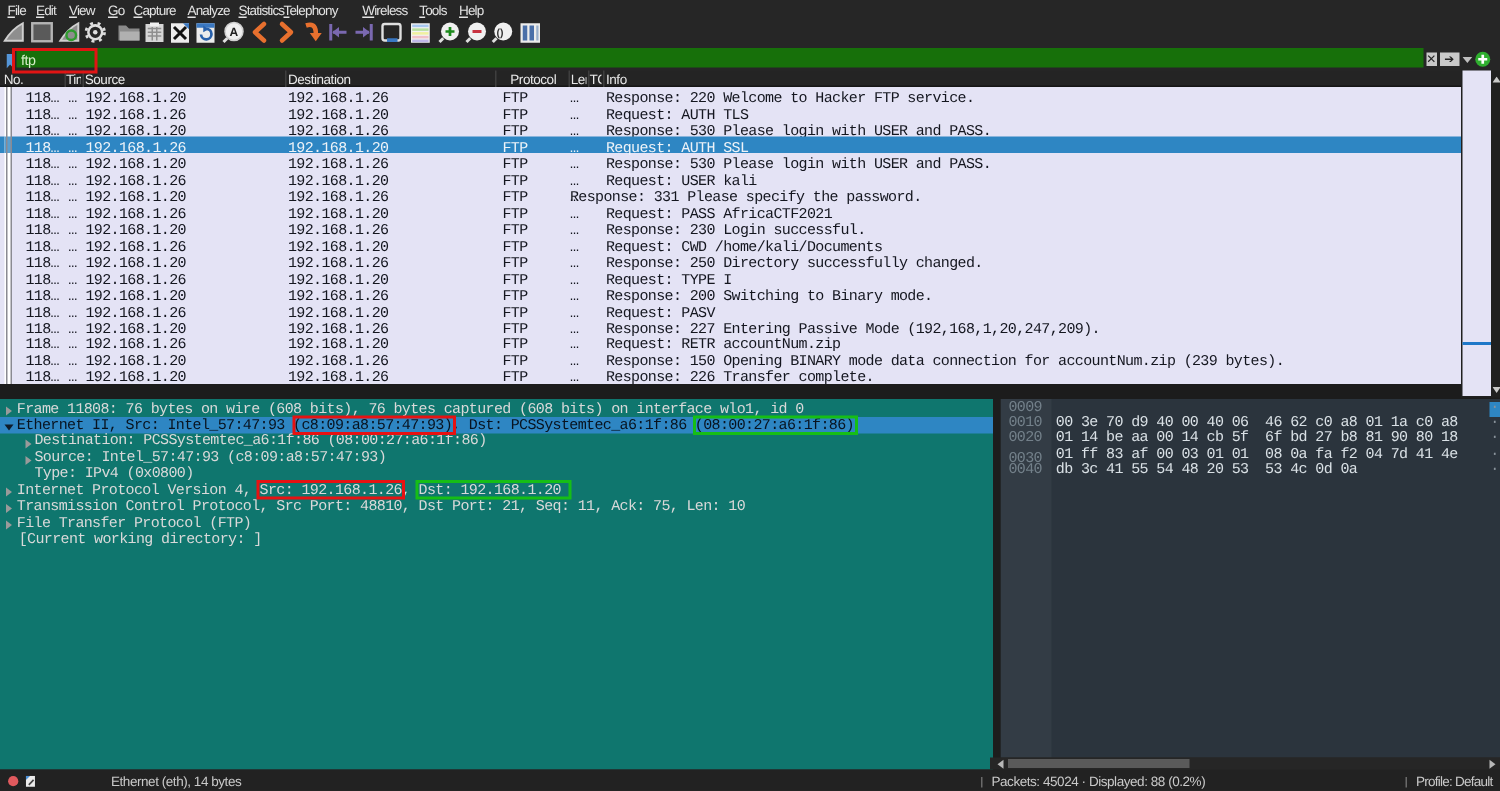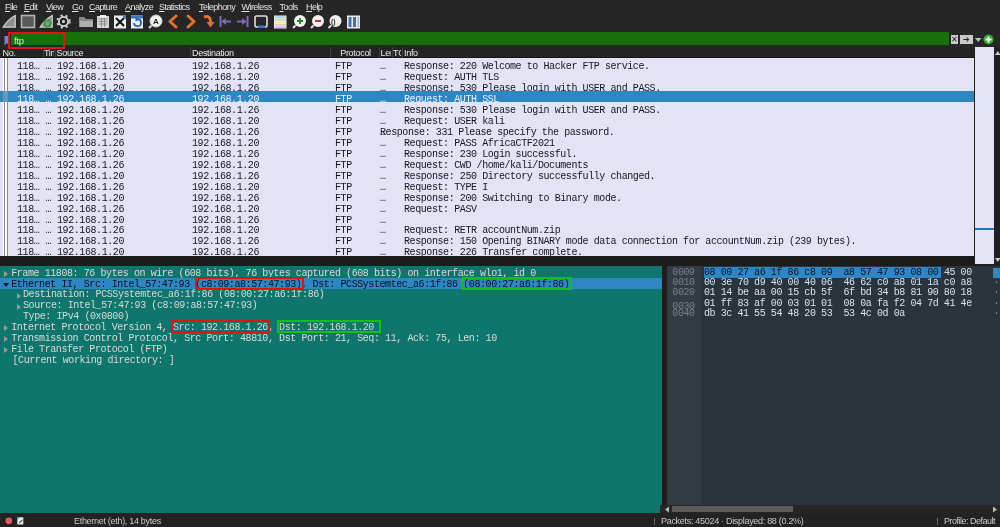--- a/index.html
+++ b/index.html
@@ -24,21 +24,21 @@
 <body>
 <div id="stage">
 <div class="abs menu" style="left:0;top:0;width:1000px;height:13px;background:#262626;">
 <span style="left:5px"><u>F</u>ile</span>
 <span style="left:24px"><u>E</u>dit</span>
 <span style="left:46px"><u>V</u>iew</span>
 <span style="left:72px"><u>G</u>o</span>
 <span style="left:89px"><u>C</u>apture</span>
 <span style="left:125px"><u>A</u>nalyze</span>
 <span style="left:159px"><u>S</u>tatistics</span>
-<span style="left:199px"><u>T</u>elephony</span>
+<span style="left:189px"><u>T</u>elephony</span>
 <span style="left:241.5px"><u>W</u>ireless</span>
 <span style="left:279.5px"><u>T</u>ools</span>
 <span style="left:306px"><u>H</u>elp</span>
 </div>
 <div class="abs" style="left:0;top:13px;width:1000px;height:16px;background:#262626;">
 <svg width="1000" height="16" style="position:absolute;left:0;top:0">
 <path d="M15.2 2.5 C10.5 5 6 9.5 3.2 14.2 L15.2 14.2 Z" fill="#8e8e8e" stroke="#cfcfcf" stroke-width="1.3"></path>
 <rect x="21.5" y="2.5" width="13" height="12" fill="#5a5a5a" stroke="#b4b4b4" stroke-width="1.6"></rect>
 <path d="M52.2 2.5 C47.5 5 43 9.5 40.2 14.2 L52.2 14.2 Z" fill="#8e8e8e" stroke="#cfcfcf" stroke-width="1.3"></path>
 <circle cx="47.5" cy="10.5" r="3.2" fill="none" stroke="#2e9b2e" stroke-width="1.6"></circle>
@@ -253,20 +253,21 @@
 <span class="cell" style="left:380px;top:2.8px;">…</span>
 <span class="cell" style="left:404px;top:2.8px;">Request: PASV</span>
 </div>
 <div class="abs mono" style="left:0;top:153.72px;width:974px;height:10.98px;font-size:10px;letter-spacing:-0.42px;color:#14161f;">
 <span class="cell" style="left:17px;top:2.8px;">118…</span>
 <span class="cell" style="left:45.5px;top:2.8px;">…</span>
 <span class="cell" style="left:57px;top:2.8px;">192.168.1.20</span>
 <span class="cell" style="left:192px;top:2.8px;">192.168.1.26</span>
 <span class="cell" style="left:335px;top:2.8px;">FTP</span>
 <span class="cell" style="left:380px;top:2.8px;">…</span>
+<span class="cell" style="left:404px;top:2.8px;">Response: 227 Entering Passive Mode (192,168,1,20,247,209).</span>
 </div>
 <div class="abs mono" style="left:0;top:164.70000000000002px;width:974px;height:10.98px;font-size:10px;letter-spacing:-0.42px;color:#14161f;">
 <span class="cell" style="left:17px;top:2.8px;">118…</span>
 <span class="cell" style="left:45.5px;top:2.8px;">…</span>
 <span class="cell" style="left:57px;top:2.8px;">192.168.1.26</span>
 <span class="cell" style="left:192px;top:2.8px;">192.168.1.20</span>
 <span class="cell" style="left:335px;top:2.8px;">FTP</span>
 <span class="cell" style="left:380px;top:2.8px;">…</span>
 <span class="cell" style="left:404px;top:2.8px;">Request: RETR accountNum.zip</span>
 </div>
@@ -315,25 +316,24 @@
 <div class="dtrow mono" style="top:88.7px;"><span style="position:absolute;left:12.5px;">[Current working directory: ]</span></div>
 <div class="dtrow mono" style="top:77.85000000000001px;"><span style="position:absolute;left:3.5px;top:3.6px;"><i class="tri"></i></span><span style="position:absolute;left:11.2px;">File Transfer Protocol (FTP)</span></div>
 </div>
 <div class="abs" style="left:194.8px;top:276.6px;width:109px;height:13px;border:2px solid #e61212;"></div>
 <div class="abs" style="left:461.5px;top:276.6px;width:110px;height:13px;border:2px solid #16be16;"></div>
 <div class="abs" style="left:171.3px;top:319.6px;width:99px;height:13px;border:2px solid #e61212;"></div>
 <div class="abs" style="left:276.8px;top:319.6px;width:104px;height:13px;border:2px solid #16be16;"></div>
 <div class="abs" style="left:666.5px;top:265.5px;width:333.5px;height:239.5px;background:#2b343d;overflow:hidden;">
 <div class="abs" style="left:0;top:0;width:34px;height:239.5px;background:#333c45;"></div>
 <div class="hexrow off mono" style="left:5.8px;top:2.1px;">0009</div>
-<div class="hexrow mono" style="left:37.4px;top:2.1px;"><span style="background:#2e86c3;color:#0a1828;padding-right:2.3px;margin-right:-2.3px;">08 00 27 a6 1f 86 c8 09  a8 57 47 93 08 00</span> 45 00</div>
 <div class="hexrow off mono" style="left:5.8px;top:12.45px;">0010</div>
 <div class="hexrow mono" style="left:37.4px;top:12.45px;">00 3e 70 d9 40 00 40 06  46 62 c0 a8 01 1a c0 a8</div>
 <div class="hexrow off mono" style="left:5.8px;top:22.8px;">0020</div>
-<div class="hexrow mono" style="left:37.4px;top:22.8px;">01 14 be aa 00 15 cb 5f  6f bd 34 b8 81 90 80 18</div>
+<div class="hexrow mono" style="left:37.4px;top:22.8px;">01 14 be aa 00 14 cb 5f  6f bd 27 b8 81 90 80 18</div>
 <div class="hexrow off mono" style="left:5.8px;top:36px;">0030</div>
 <div class="hexrow mono" style="left:37.4px;top:33.15px;">01 ff 83 af 00 03 01 01  08 0a fa f2 04 7d 41 4e</div>
 <div class="hexrow off mono" style="left:5.8px;top:43.5px;">0040</div>
 <div class="hexrow mono" style="left:37.4px;top:43.5px;">db 3c 41 55 54 48 20 53  53 4c 0d 0a</div>
 <div class="abs" style="left:326px;top:2.1px;width:7.5px;height:10.35px;background:#2e86c3;"></div>
 <div class="hexrow mono" style="left:327px;top:2.1px;color:#8a949c;">·</div>
 <div class="hexrow mono" style="left:327px;top:12.45px;color:#8a949c;">·</div>
 <div class="hexrow mono" style="left:327px;top:22.8px;color:#8a949c;">·</div>
 <div class="hexrow mono" style="left:327px;top:33.15px;color:#8a949c;">·</div>
 <div class="hexrow mono" style="left:327px;top:43.5px;color:#8a949c;">·</div>

